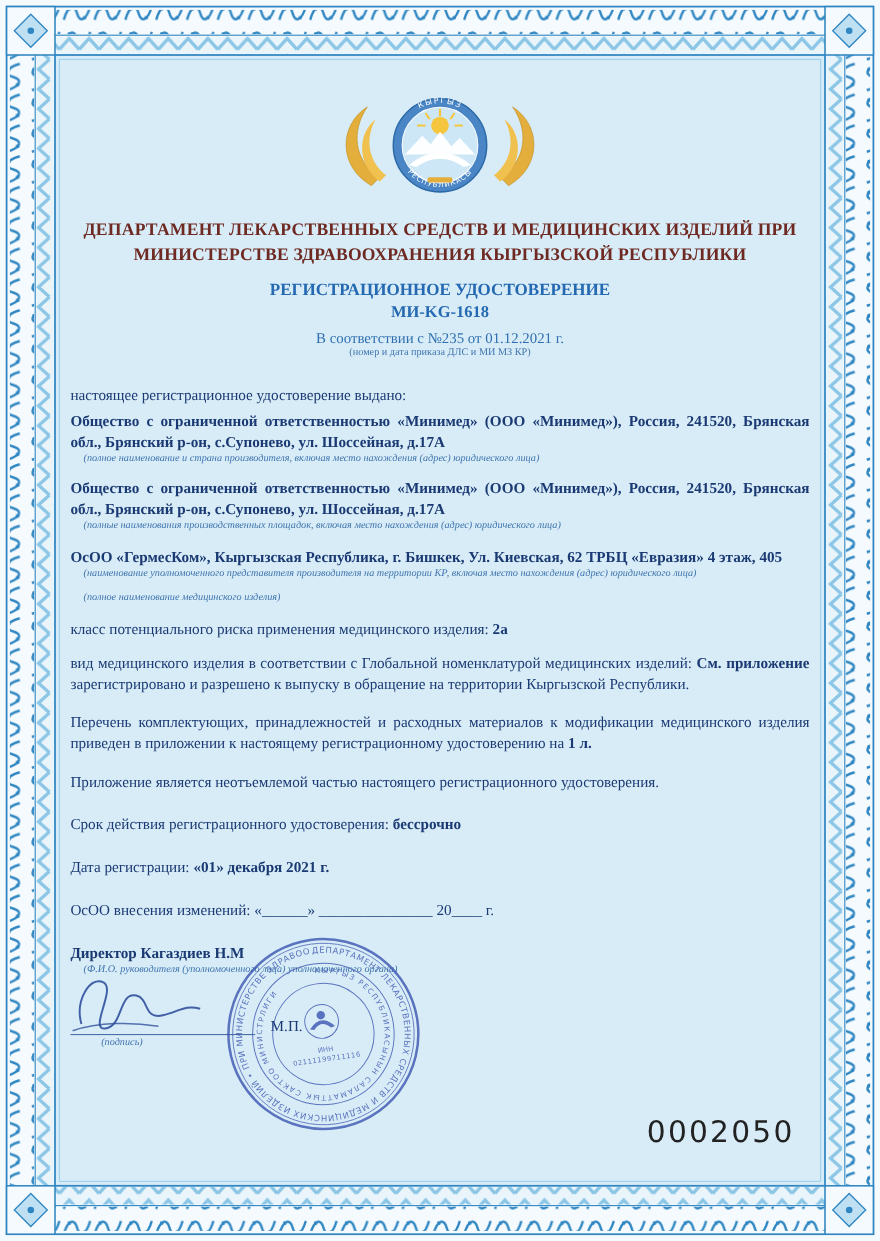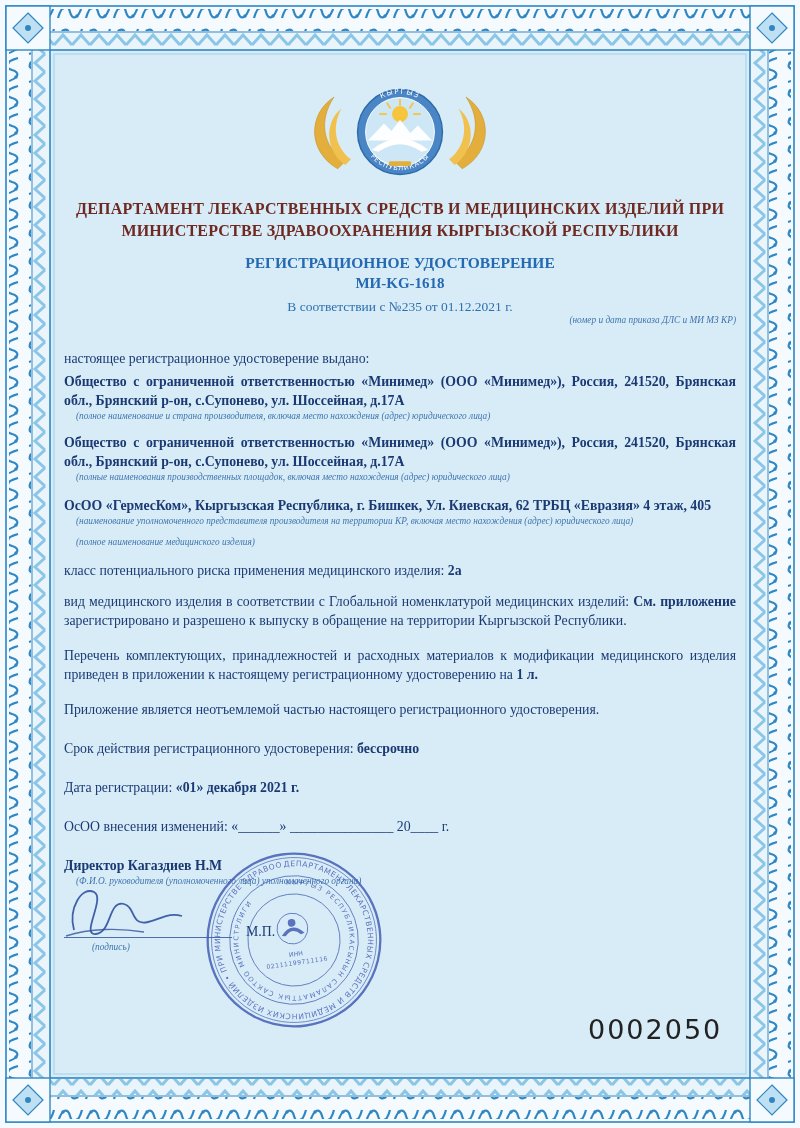--- a/index.html
+++ b/index.html
@@ -18,32 +18,32 @@
     color:#1b3a74;
   }
   .emblem-wrap { text-align:center; margin-top:26px; }
   .org-title {
     margin-top:12px; text-align:center; font-weight:bold;
     font-size:16px; line-height:1.38; color:#6e2a22; letter-spacing:.2px;
   }
   .doc-title { margin-top:12px; text-align:center; font-weight:bold; font-size:15.5px; color:#2469b2; }
   .doc-number { margin-top:3px; text-align:center; font-weight:bold; font-size:15px; color:#2469b2; }
   .order-line { margin-top:7px; text-align:center; font-size:13.5px; color:#2e6fb0; }
-  .order-caption { text-align:right; font-size:9.3px; font-style:italic; color:#3f74ae; }
+  .order-caption { text-align:center; font-size:9.3px; color:#3f74ae; }
   .p { font-size:13.8px; line-height:1.38; text-align:justify; color:#1b3a74; }
   .intro { margin-top:24px; margin-bottom:4px;font-family:Liberation Serif, serif; }
   .bold-block { font-weight:bold; }
   .caption { font-size:9.3px; font-style:italic; color:#3f74ae; line-height:1.25; margin:1px 0 10px 0;padding-left:12px; }
   .mt10 { margin-top:12px; }
   .mt16 { margin-top:16px; }
   .mt20 { margin-top:20px; }
   b, .bold { font-weight:bold; }
   .sig-row { position:relative; margin-top:26px; height:34px; }
   .scribble { position:absolute; left:-4px; top:-36px; }
-  .sig-baseline { position:absolute; left:0; bottom:8px; display:flex; align-items:flex-start; }
+  .sig-baseline { position:absolute; left:0; bottom:8px; display:flex; align-items:flex-end; }
   .sig-line { display:inline-block; width:168px; border-bottom:1px solid #4d6ea8; height:14px; }
   .mp { font-size:13.8px; margin-left:14px; color:#1b3a74; }
   .sig-caption { font-size:9.3px; font-style:italic; color:#3f74ae; margin-top:-6px; margin-left:28px; }
   .stamp-svg { position:absolute; left:200px; top:846px; opacity:.8; }
   .serial {
     position:absolute; left:588px; top:1014px;
     font-family:"DejaVu Sans", sans-serif; font-size:27px;
     letter-spacing:2px; color:#222; font-weight:500;
   }
 </style>

